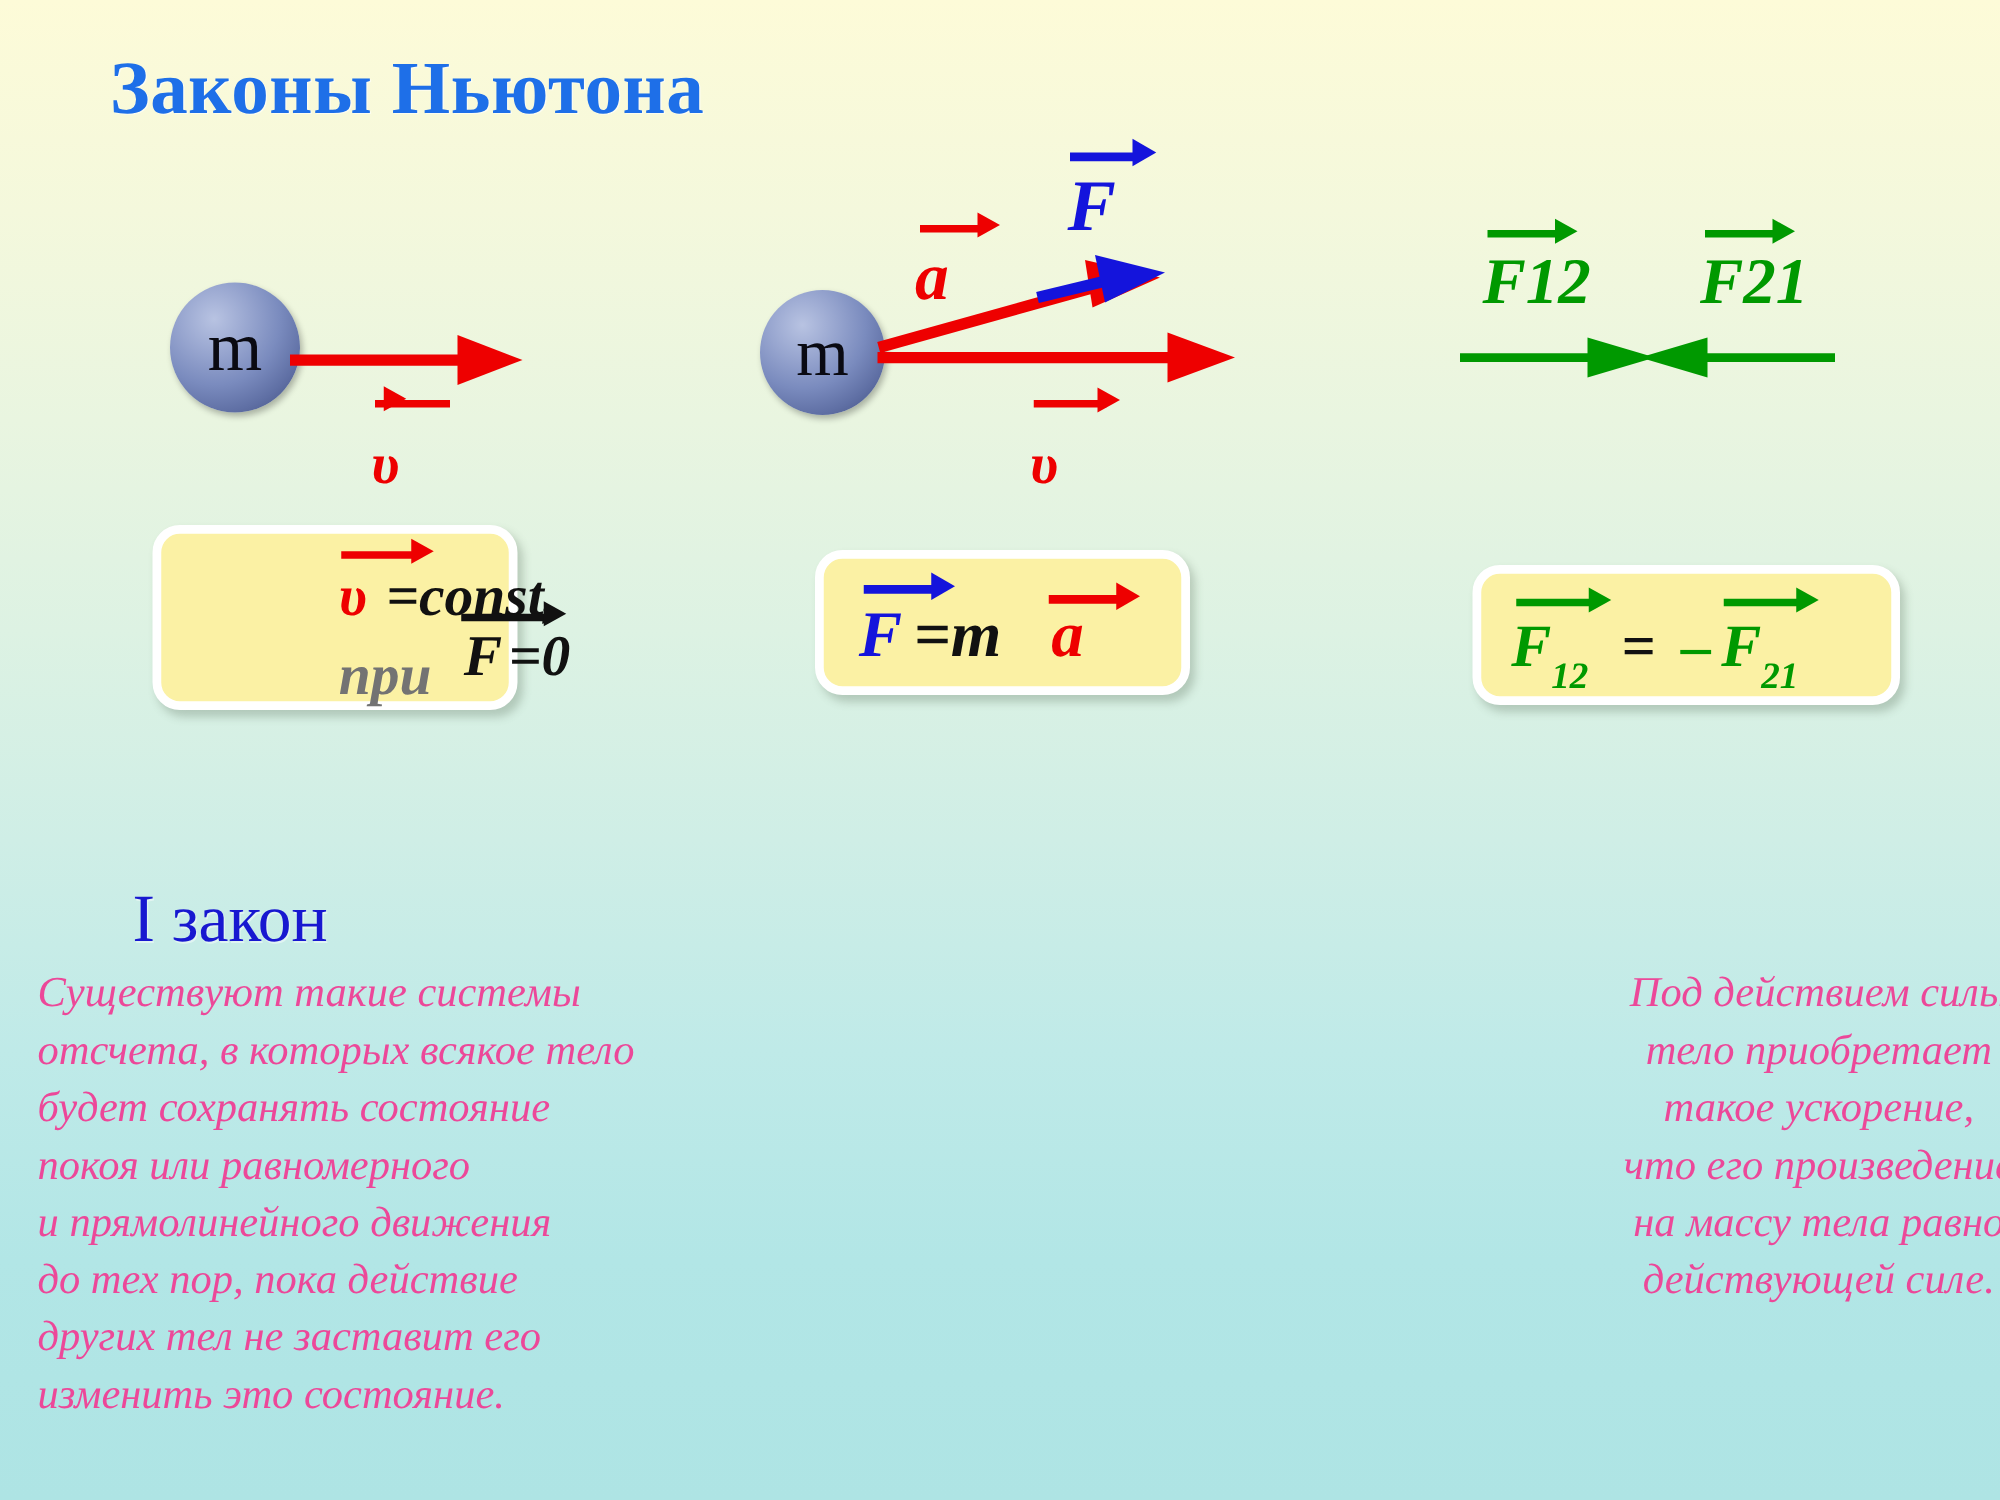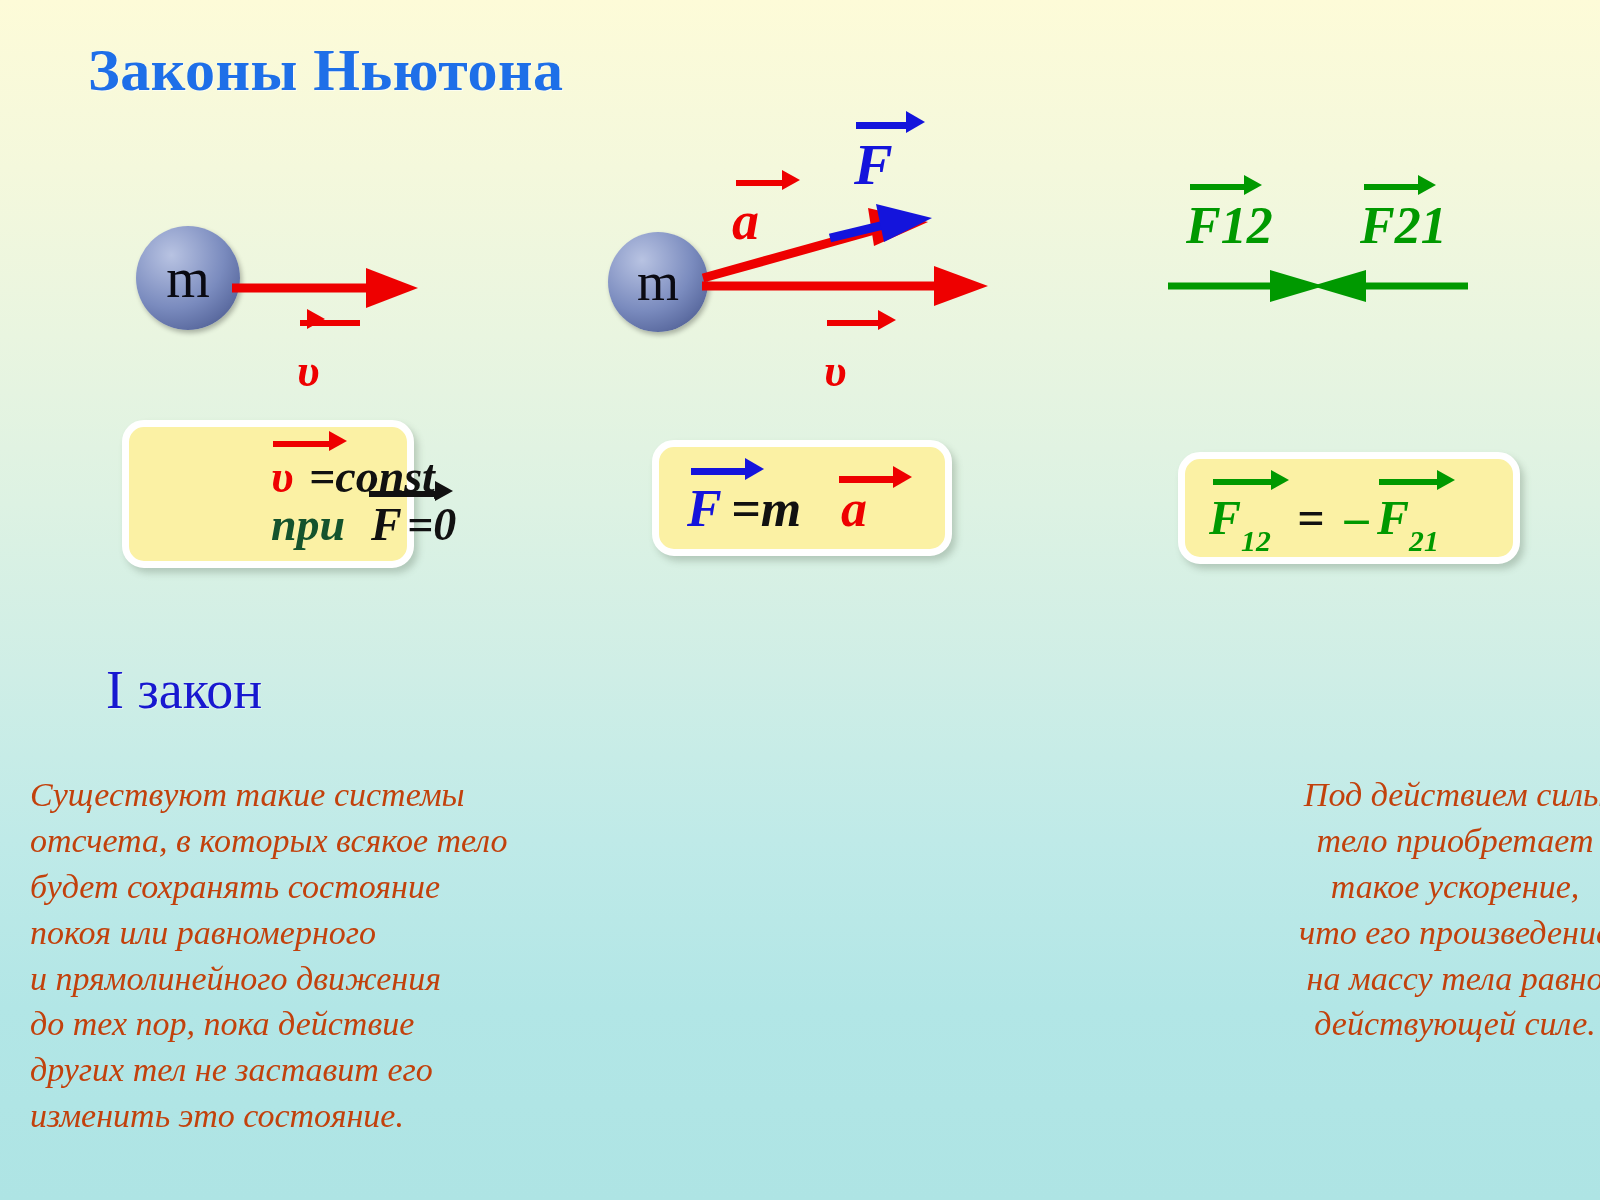--- a/index.html
+++ b/index.html
@@ -147,21 +147,21 @@
     user-select: none;
   }
 
   
   .law-body {
     position: absolute;
     font-family: "Liberation Serif", "DejaVu Serif", serif;
     font-style: italic;
     font-size: 34px;
     line-height: 1.35;
-    color: #c2410c;
+    color: #ec4899;
     white-space: pre-line;
   }
   #law-body-1 { left: 30px;  top: 772px; width: 590px; text-align: left;  }
   #law-body-2 { left: 640px; top: 772px; width: 390px; text-align: center;}
 </style>
 </head>
 <body>
 
 <div id="slide-title">Законы Ньютона</div>
 
@@ -188,32 +188,32 @@
     <div class="formula" style="font-size:46px; padding-left:6px;">
       <div style="position:relative; height:56px;">
         <span class="ovb" style="left:2px; top:4px; width:62px; border-top-width:6px; border-top-color:#ee0000;"></span>
         <span style="position:absolute; left:58px; top:-6px; width:0;height:0;
                      border-style:solid; border-width:10px 0 10px 18px;
                      border-color:transparent transparent transparent #ee0000;"></span>
         <span style="position:absolute; left:0px; top:16px; color:#ee0000;">υ</span>
         <span style="position:absolute; left:38px; top:16px; color:#111;">=const,</span>
       </div>
       <div style="position:relative; height:58px;">
-        <span style="position:absolute; left:0px; top:8px; color:#14532d;">при </span>
+        <span style="position:absolute; left:0px; top:23px; color:#737373;">при </span>
         <span class="ovb" style="left:98px; top:-2px; width:72px; border-top-width:6px; border-top-color:#111;"></span>
         <span style="position:absolute; left:164px; top:-12px; width:0;height:0;
                      border-style:solid; border-width:10px 0 10px 18px;
                      border-color:transparent transparent transparent #111;"></span>
         <span style="position:absolute; left:100px; top:8px; color:#111;">F</span>
         <span style="position:absolute; left:136px; top:8px; color:#111;">=0</span>
       </div>
     </div>
   </div>
 
-  <div class="law-heading" style="left:106px; top:659px;">I закон</div>
+  <div class="law-heading" style="left:106px; top:704px;">I закон</div>
 
   <div class="law-body" id="law-body-1">Существуют такие системы
 отсчета, в которых всякое тело
 будет сохранять состояние
 покоя или равномерного
 и прямолинейного движения
 до тех пор, пока действие
 других тел не заставит его
 изменить это состояние.</div>
 </div>

